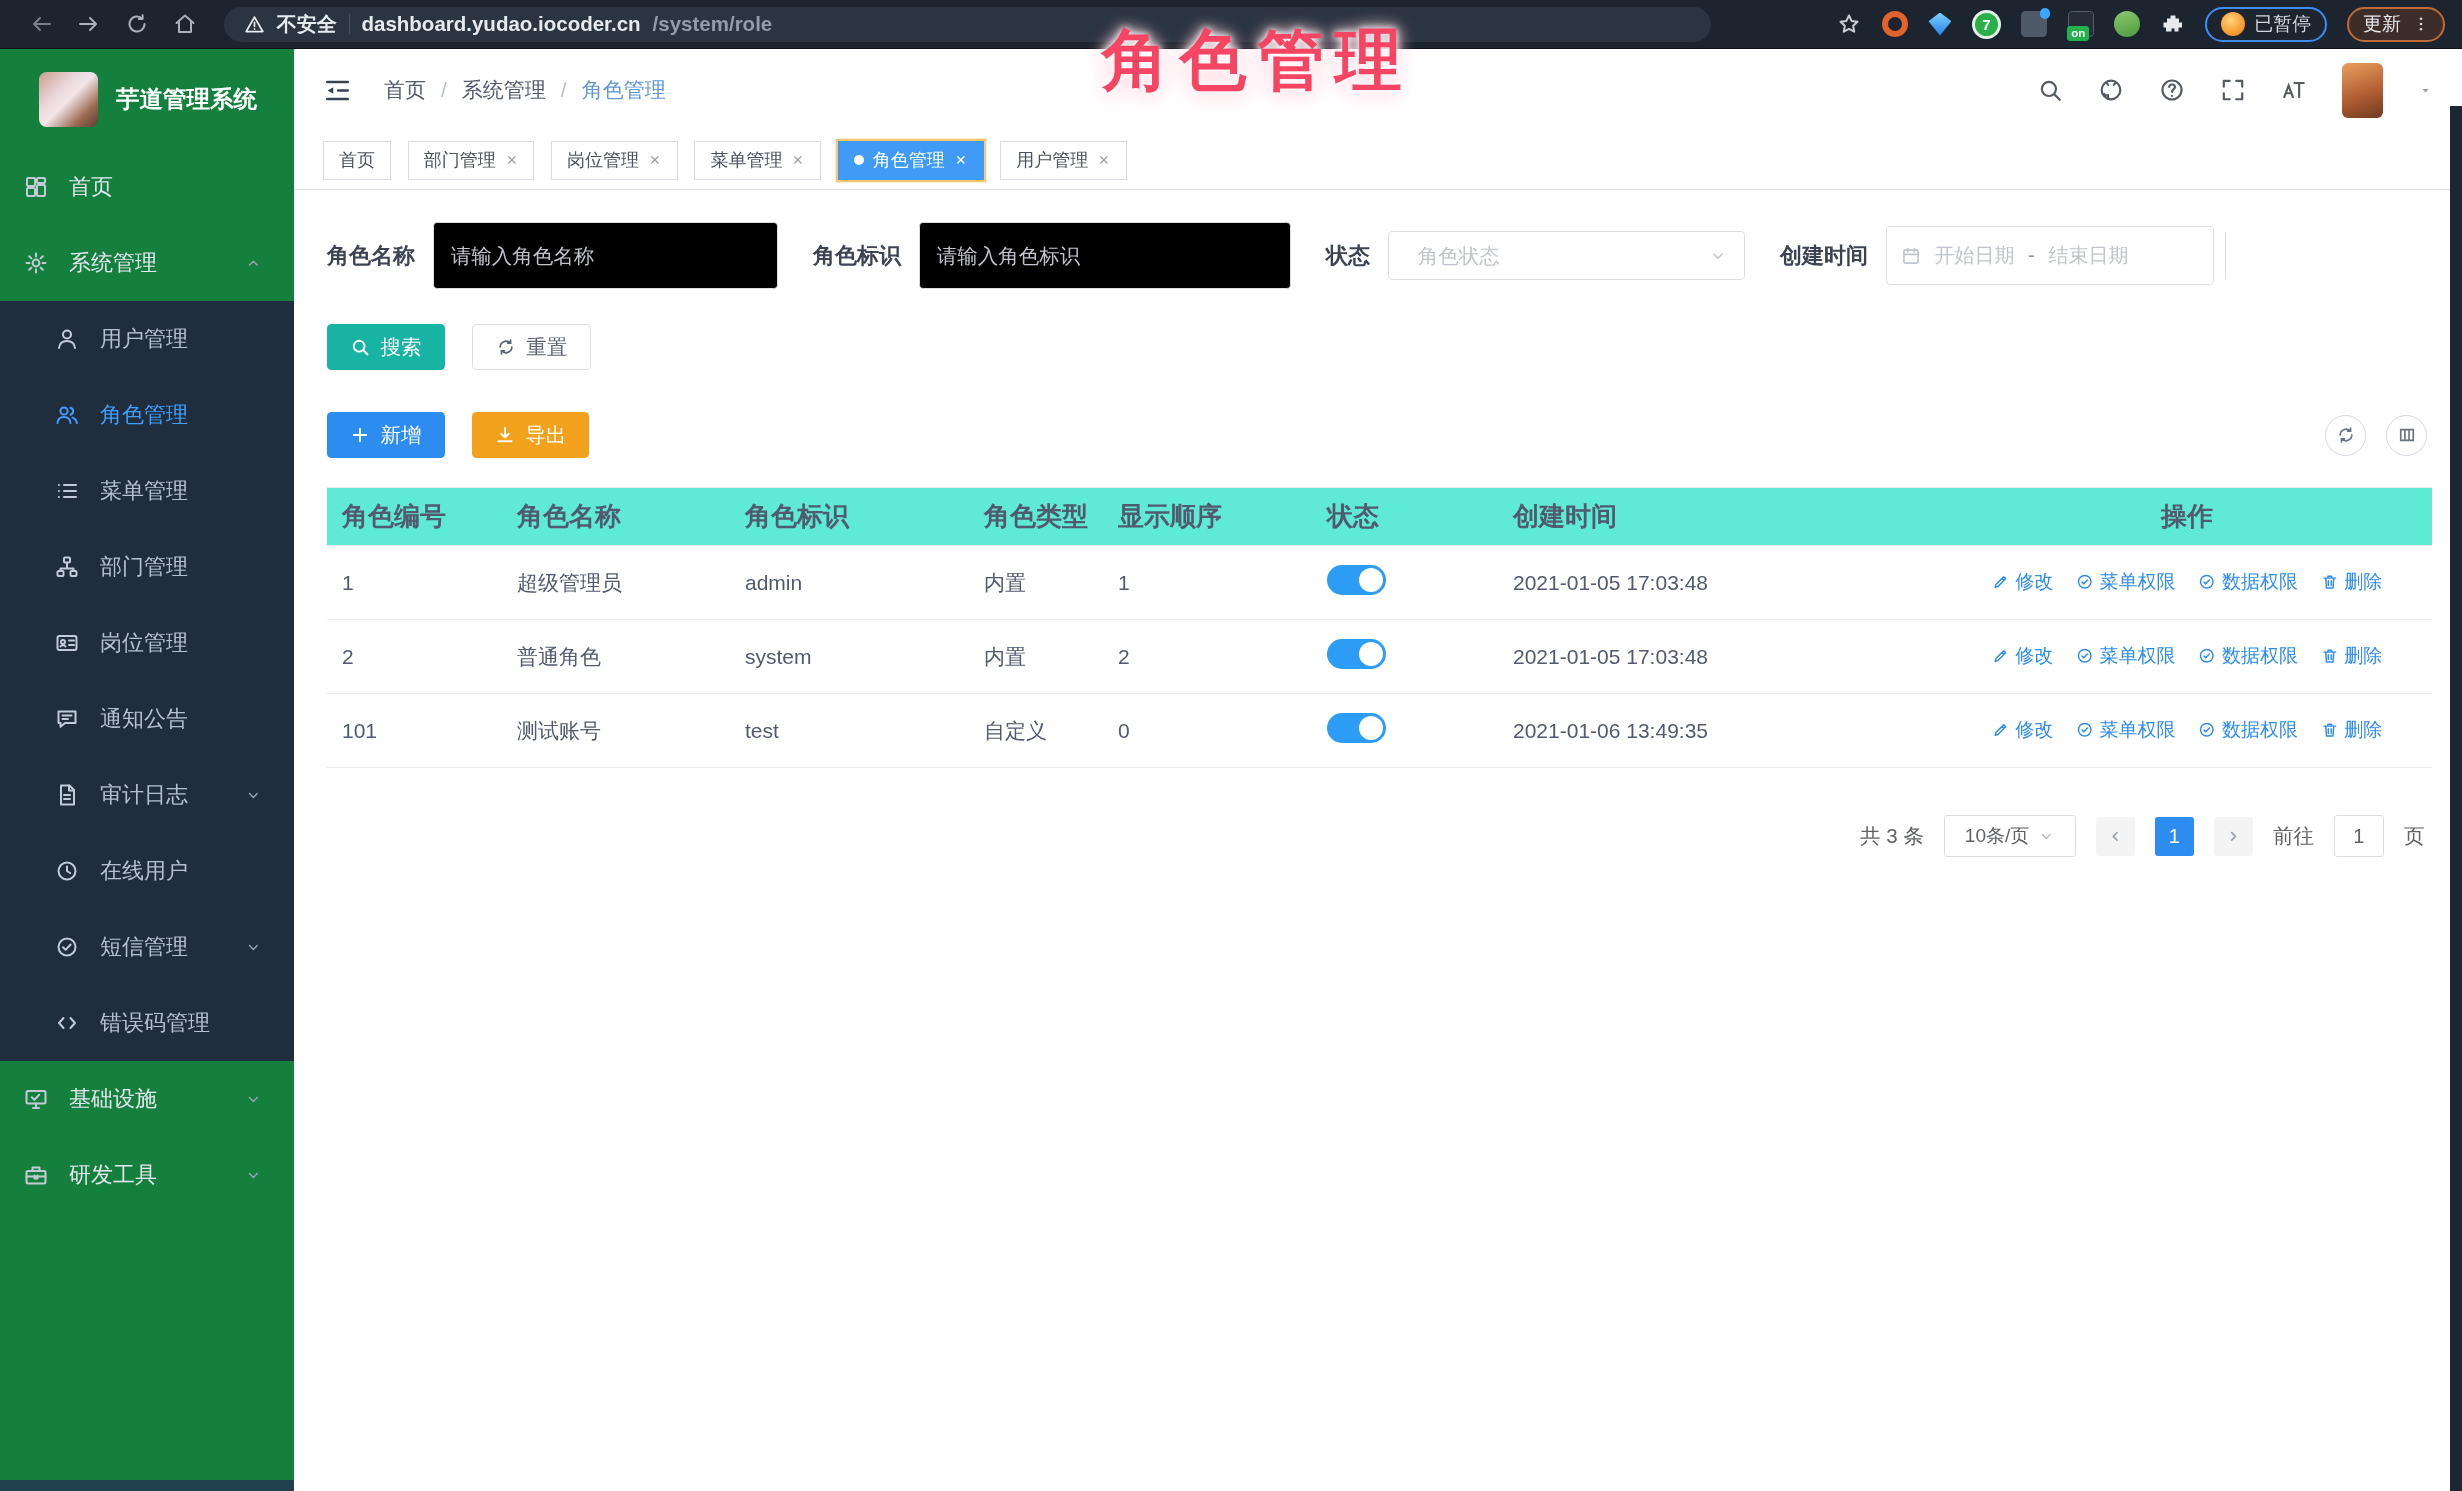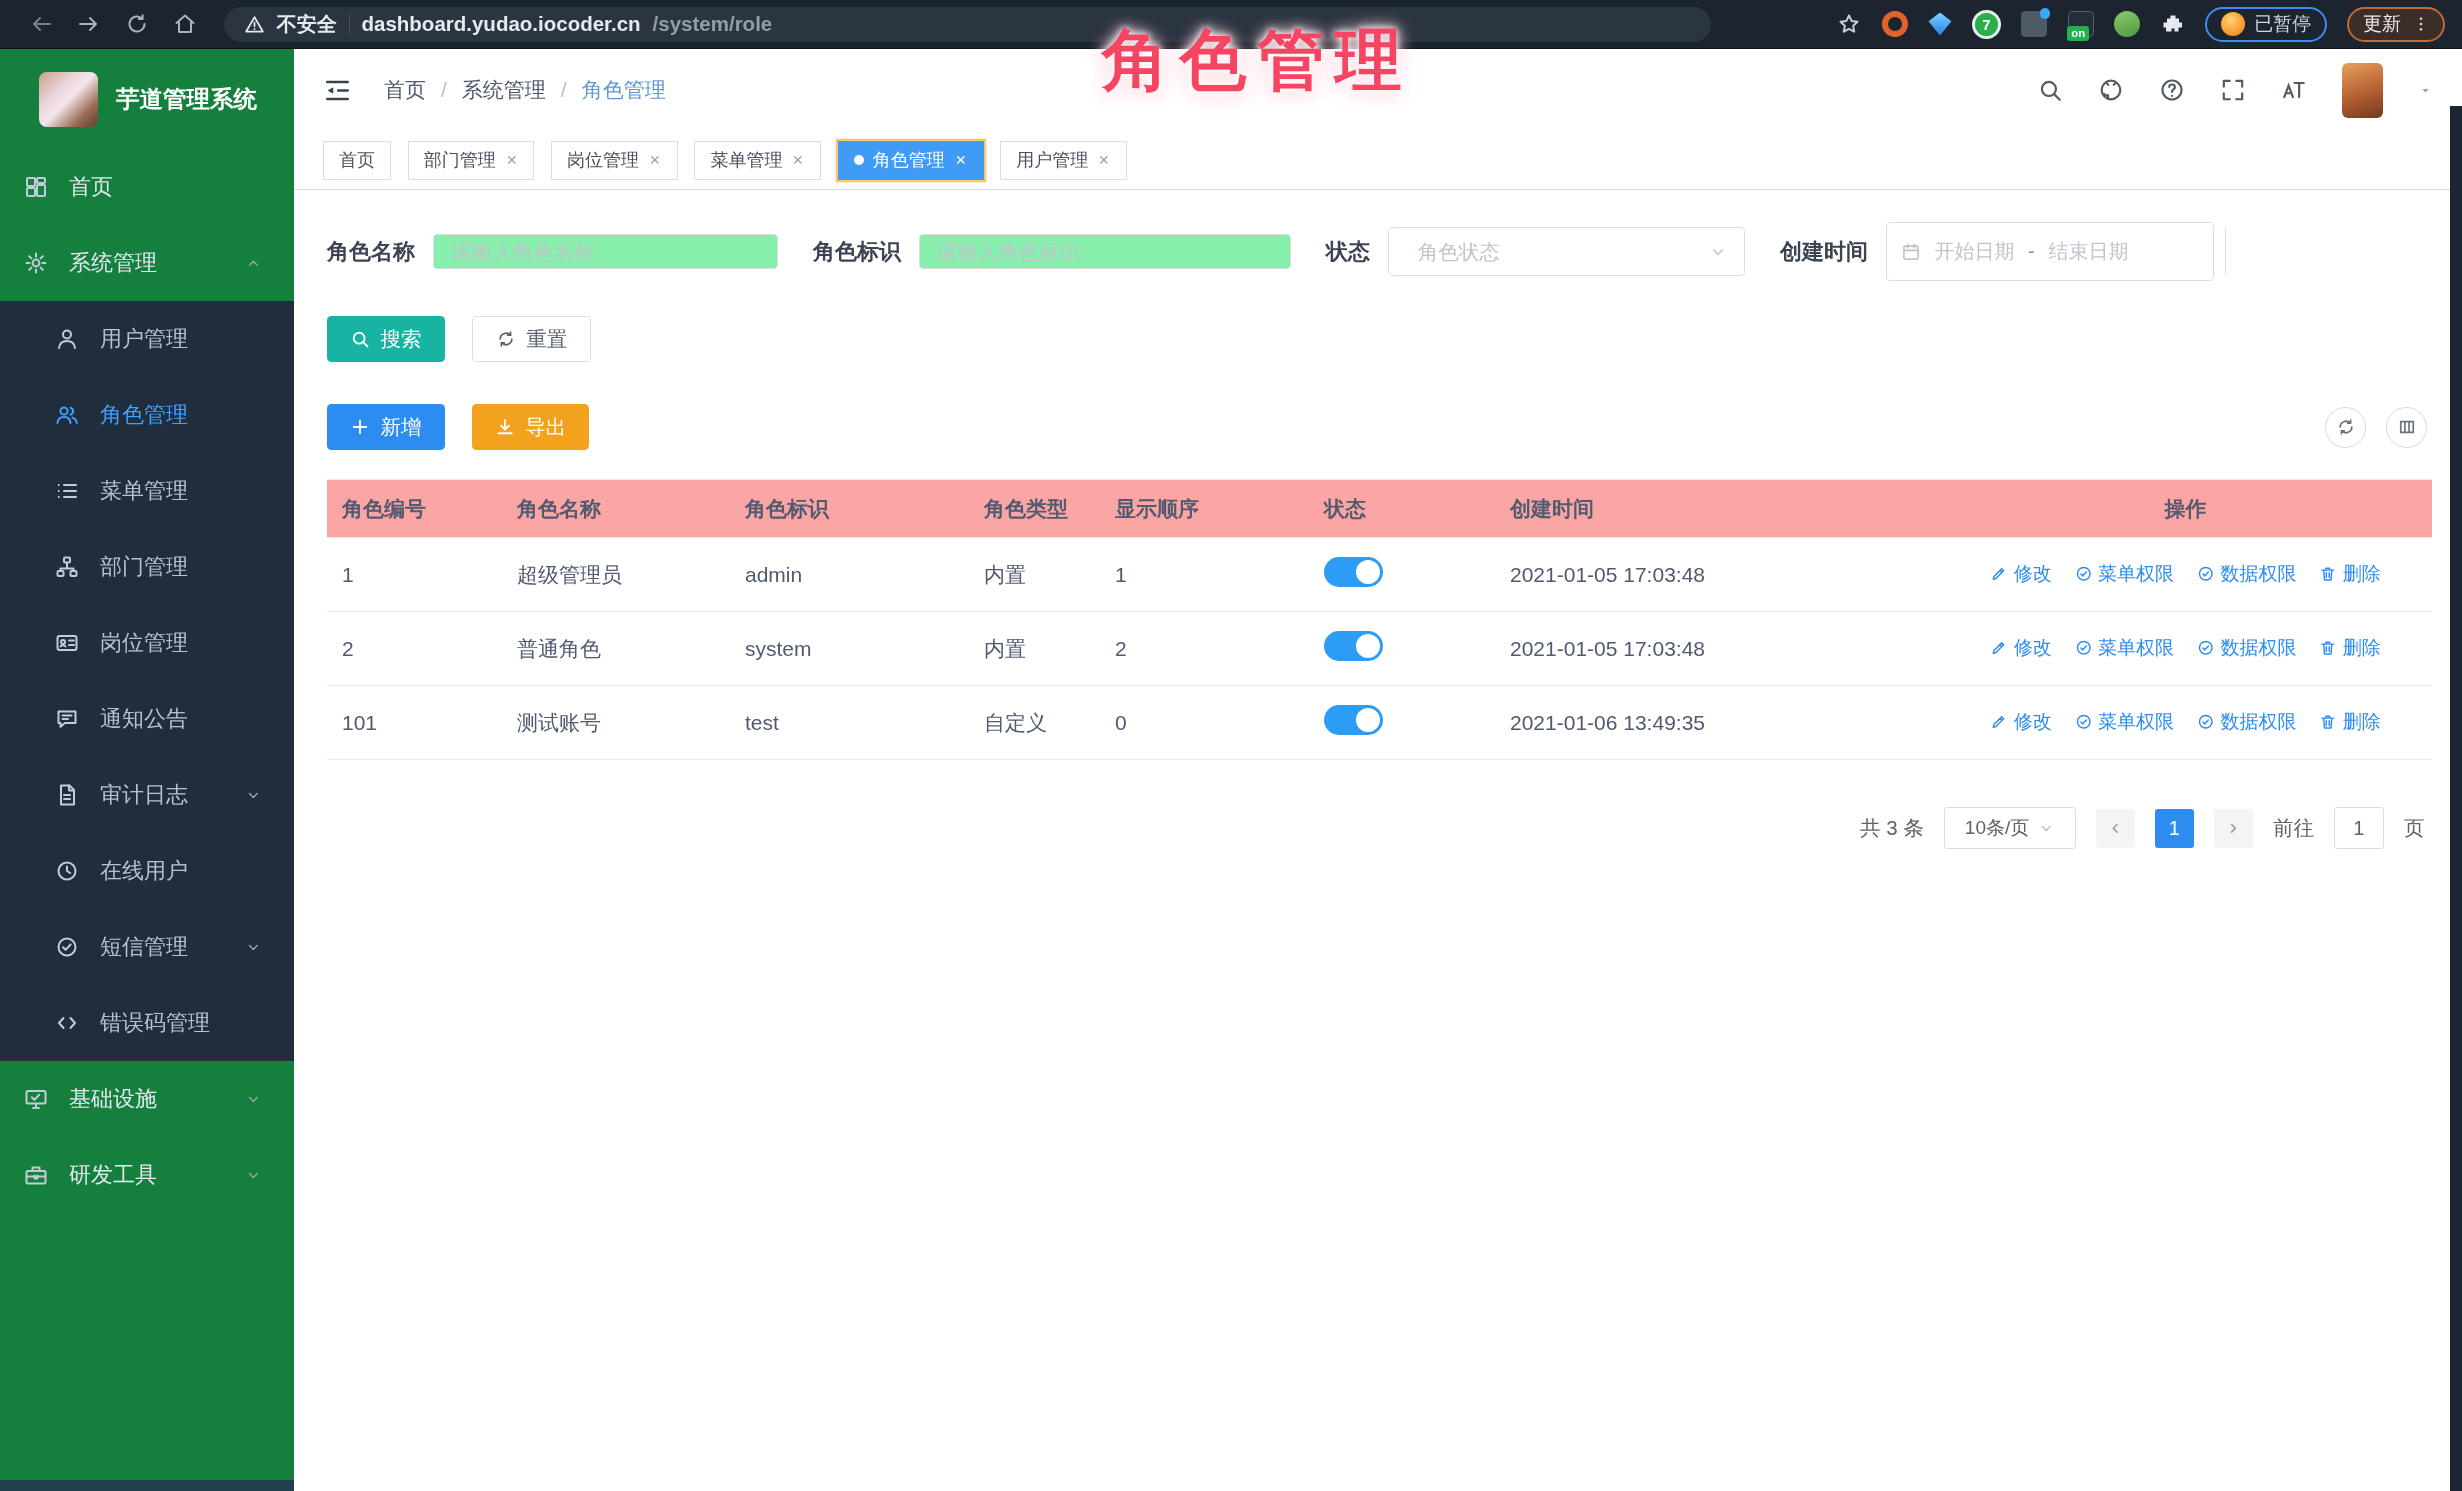--- a/index.html
+++ b/index.html
@@ -68,21 +68,21 @@
   .tag { height:39px; background:#fff; border:0.8px solid #d8dce5; color:#495060; font-size:18px; display:flex; align-items:center; gap:9px; padding:0 15px; cursor:pointer; }
   .tag .dot { width:10px; height:10px; border-radius:50%; background:#fff; }
   .tag .tx { width:13.7px; height:13.7px; color:#9aa3ad; }
   .tag.active { background:#3f9bf5; border-color:#3f9bf5; color:#fff; box-shadow:0 0 0 2.3px rgba(247,168,35,.65); }
   .tag.active .tx { color:#fff; }
 
   
   #page { padding:32px 30px 0 33px; flex:1; }
   #filters { display:flex; align-items:center; margin-bottom:35px; font-size:22px; color:#3c4353; }
   #filters .flabel { font-weight:700; margin-right:18px; white-space:nowrap; }
-  .inp { height:35px; border:0.8px solid #dcdee2; border-radius:4.6px; background:#86efac; font-size:20.5px; color:#515a6e; padding:0 16.7px; outline:none; font-family:inherit; }
+  .inp { height:67px; border:0.8px solid #dcdee2; border-radius:4.6px; background:#000000; font-size:20.5px; color:#515a6e; padding:0 16.7px; outline:none; font-family:inherit; }
   .inp::placeholder { color:#c0c4cc; }
   #f-name { width:345px; margin-right:35px; }
   #f-key { width:372px; margin-right:35px; }
   .selbox { width:357px; height:49px; border:0.8px solid #dcdee2; border-radius:4.6px; display:flex; align-items:center; padding:0 16.7px; margin-right:35px; }
   .selbox .ph { color:#c0c4cc; font-size:20.5px;margin-left:12px; }
   .selbox .scaret { margin-left:auto; width:18px; height:18px; color:#c0c4cc; }
   .datebox { width:328px; height:59px; border:0.8px solid #dcdee2; border-radius:4.6px; display:flex; align-items:center; padding:0 13.7px; gap:13.7px; }
   .datebox .cal { width:20px; height:20px; color:#c0c4cc; flex:none; }
   .datebox .dph { color:#c0c4cc; font-size:20px; }
   .datebox .dsep { color:#8a919c; font-size:20px; }
@@ -95,21 +95,21 @@
   .btn-reset { background:#fff; border:0.8px solid #dcdee2; color:#5a6372; }
   #row-toolbar { display:flex; gap:27px; margin-bottom:29px; align-items:center; }
   .btn-add { background:#2d8cf0; }
   .btn-export { background:#f2a21c; }
   #toolbar-right { margin-left:auto; display:flex; gap:20px; margin-right:4.6px; }
   .circle-btn { width:41px; height:41px; border-radius:50%; border:0.8px solid #d5d9e0; background:#fff; color:#6a7280; display:flex; align-items:center; justify-content:center; cursor:pointer; }
   .circle-btn .ic { width:20px; height:20px; }
 
   
   table { width:100%; border-collapse:collapse; border-top:0.8px solid #e8eaec; }
-  th { height:58px; background:#fca5a5; color:#515a6e; font-size:21px; font-weight:600; text-align:left; padding:0 15px; border-bottom:0.8px solid #e8eaec; white-space:nowrap; }
+  th { height:58px; background:#5eead4; color:#515a6e; font-size:26px; font-weight:600; text-align:left; padding:0 15px; border-bottom:0.8px solid #e8eaec; white-space:nowrap; }
   td { height:74px; color:#515a6e; font-size:21px; padding:0 15px; border-bottom:0.8px solid #e8eaec; white-space:nowrap; }
   th.c-op, td.c-op { text-align:center; }
   .switch { display:inline-block; width:59px; height:30px; border-radius:15px; background:#2d9cf4; position:relative; cursor:pointer; }
   .switch::after { content:""; position:absolute; right:3px; top:3px; width:24px; height:24px; border-radius:50%; background:#fff; }
   .oplink { display:inline-flex; align-items:center; gap:6px; color:#2d8cf0; font-size:19px; margin:0 11.4px; cursor:pointer; text-decoration:none; }
   .oplink .lic { width:17.5px; height:17.5px; }
 
   
   #pager { display:flex; align-items:center; justify-content:flex-end; gap:20px; margin-top:47px; font-size:20.5px; color:#606266; padding-right:7.6px; }
   #pgsize { width:132px; height:42px; border:0.8px solid #dcdee2; border-radius:3px; display:flex; align-items:center; justify-content:center; gap:9px; color:#606266; font-size:19px; cursor:pointer; }

